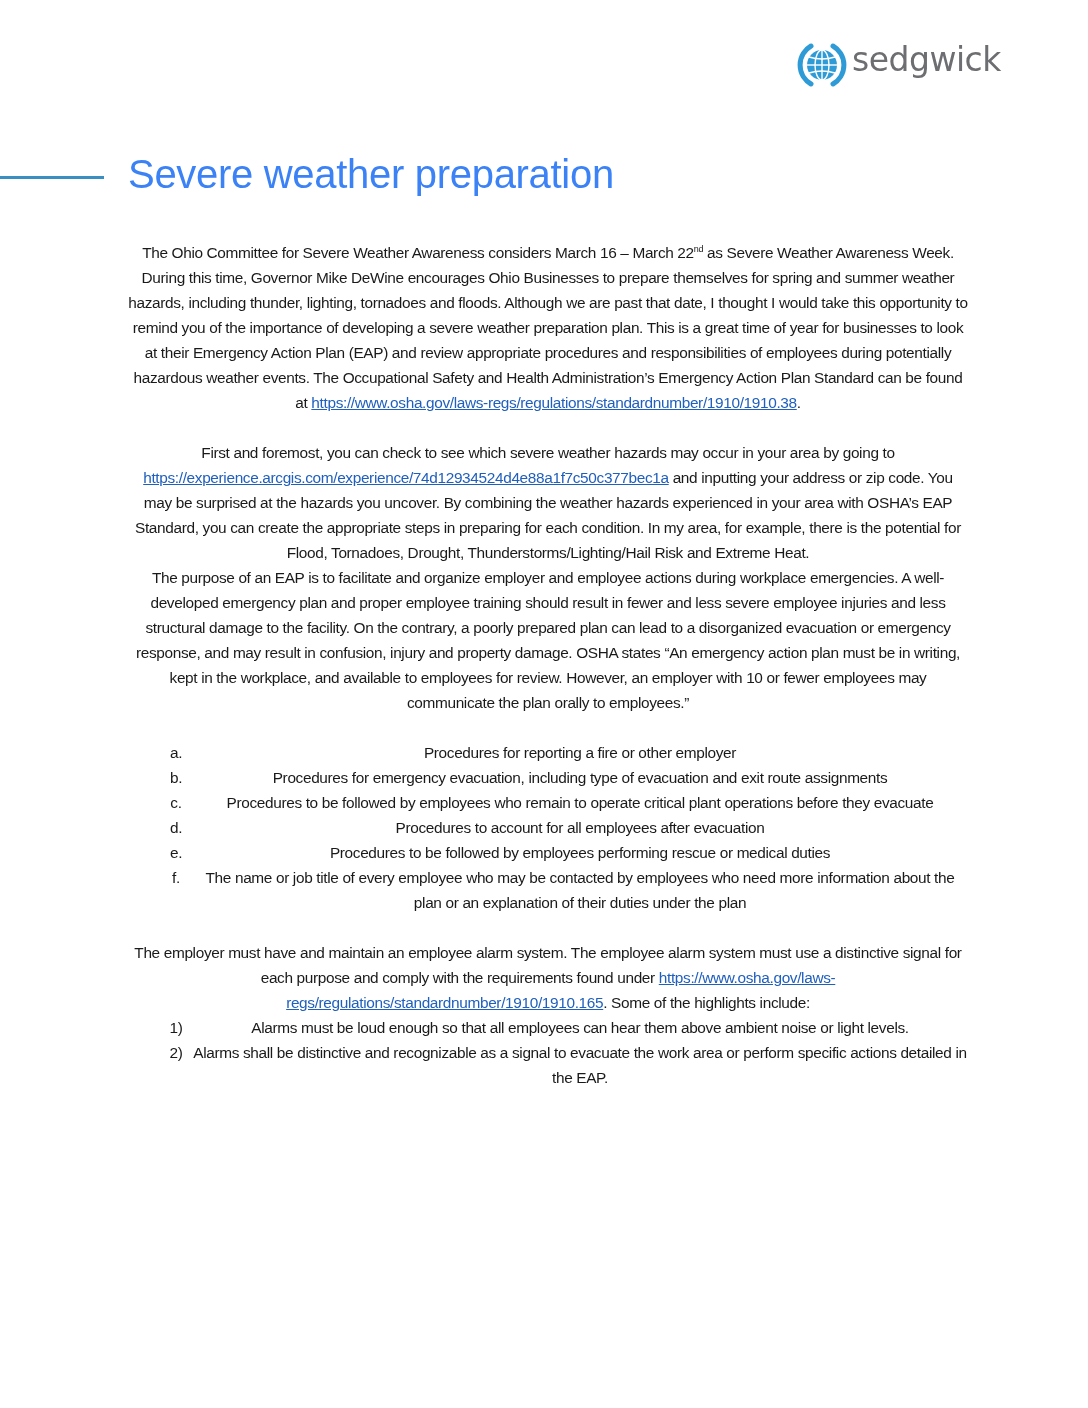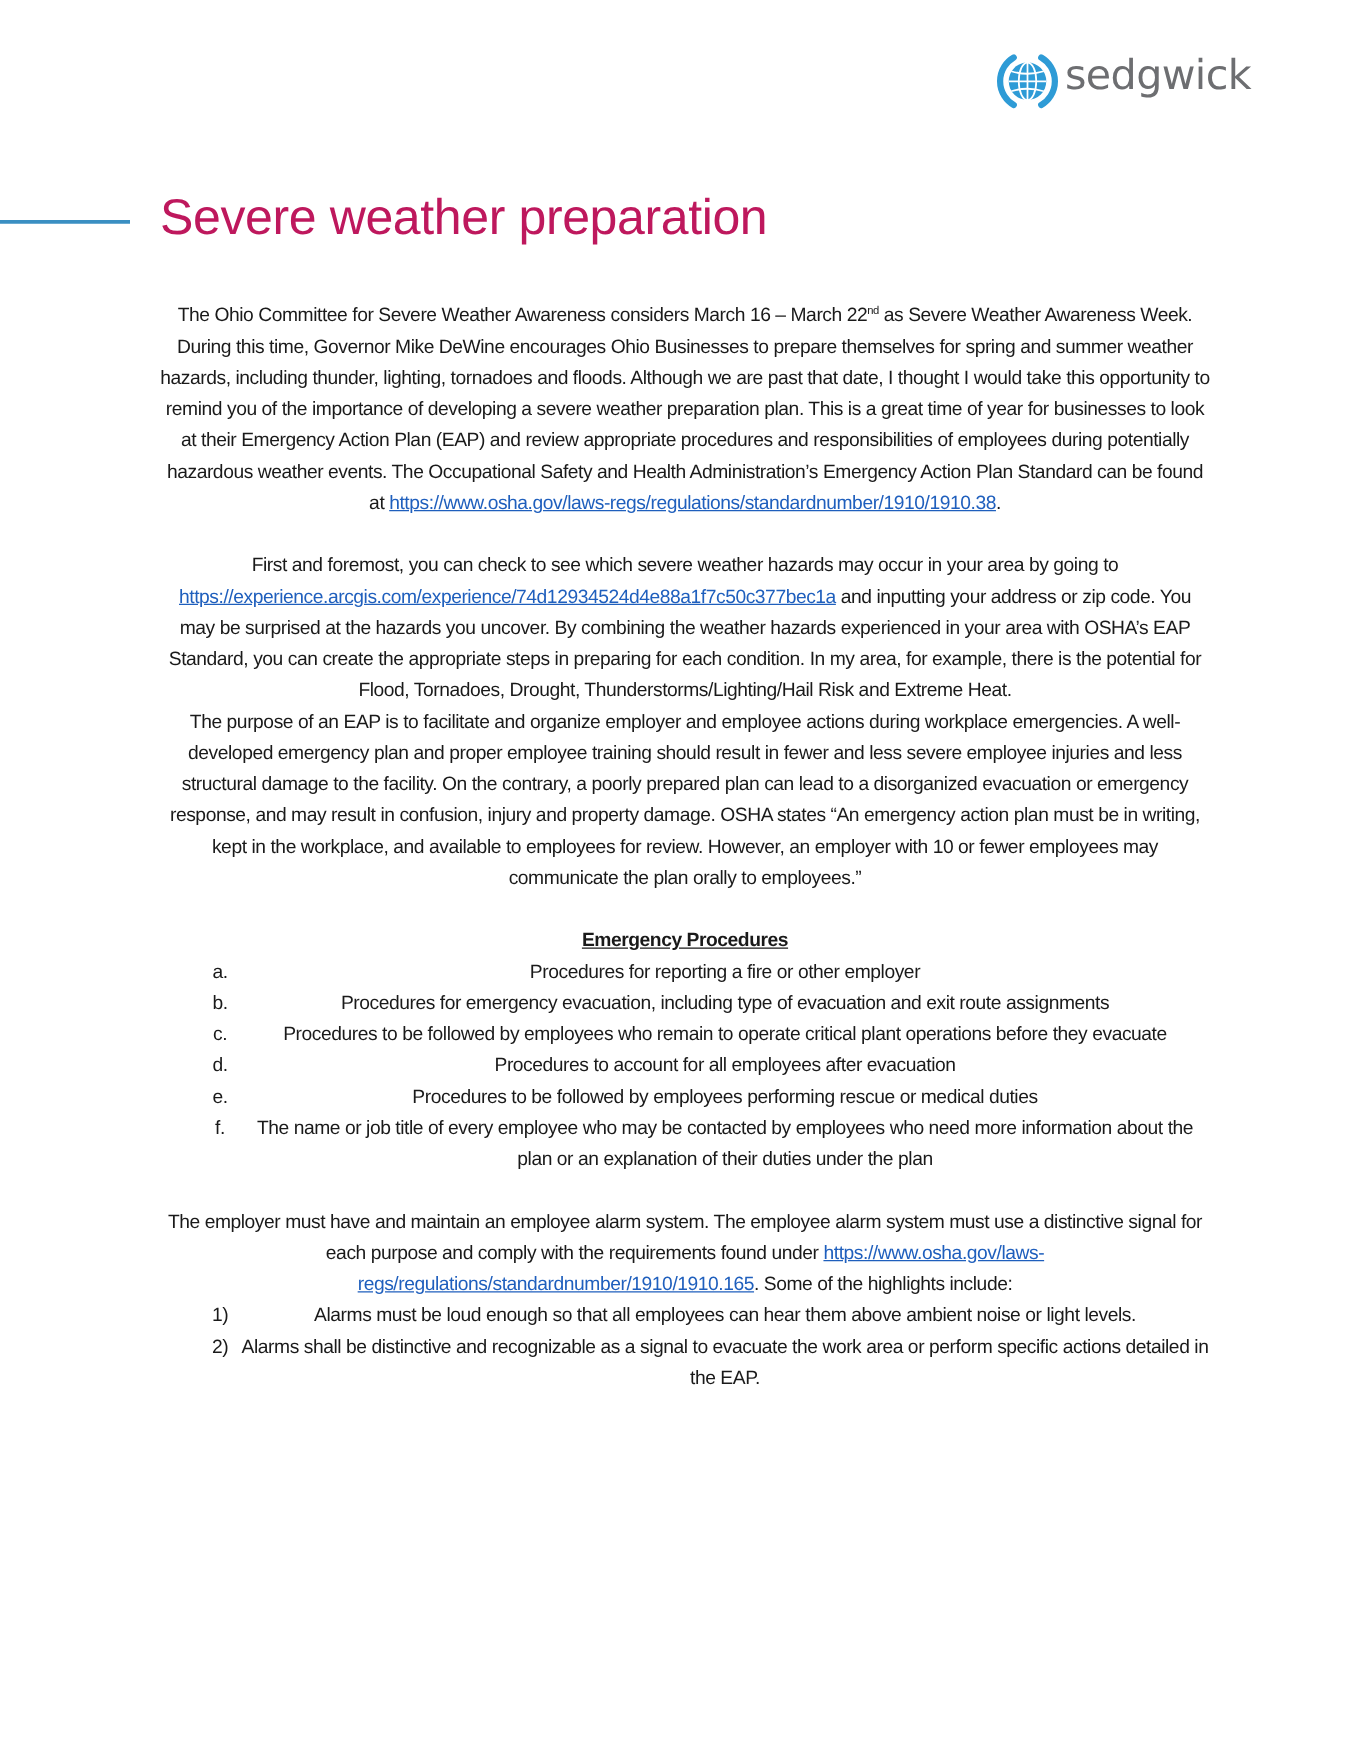--- a/index.html
+++ b/index.html
@@ -15,21 +15,21 @@
     .logo-text {
       font-family: "DejaVu Sans", sans-serif;
       font-size: 33px; color: #6d6e71; margin-left: 5px; letter-spacing: -0.5px;
     }
     .title-rule {
       position: absolute; left: 0; top: 176px; width: 104px; height: 3px; background: #3a8fc2;
     }
     .title {
       position: absolute; left: 128px; top: 152px;
       font-family: "Liberation Sans", sans-serif; font-size: 40px; font-weight: 300;
-      color: #be185d; margin: 0; letter-spacing: -0.3px;
+      color: #3b82f6; margin: 0; letter-spacing: -0.3px;
     }
     .body {
       position: absolute; left: 128px; top: 240px; width: 840px;
       font-size: 15.4px; line-height: 25px; letter-spacing: -0.35px; text-align: center;
     }
     .body p { margin: 0; }
     .gap { height: 25px; }
     a { color: #1f5fbd; text-decoration: underline; }
     sup { font-size: 9px; line-height: 0; vertical-align: super; }
     h2.section {
@@ -61,21 +61,20 @@
 <div class="title-rule"></div>
 <h1 class="title">Severe weather preparation</h1>
 
 <div class="body">
   <p><span>The Ohio Committee for Severe Weather Awareness considers March 16 – March 22</span><sup>nd</sup><span> as Severe Weather Awareness Week.  During this time, Governor Mike DeWine encourages Ohio Businesses to prepare themselves for spring and summer weather hazards, including thunder, lighting, tornadoes and floods.  Although we are past that date, I thought I would take this opportunity to remind you of the importance of developing a severe weather preparation plan.  This is a great time of year for businesses to look at their Emergency Action Plan (EAP) and review appropriate procedures and responsibilities of employees during potentially hazardous weather events.  The Occupational Safety and Health Administration’s Emergency Action Plan Standard can be found at </span><a href="#">https://www.osha.gov/laws-regs/regulations/standardnumber/1910/1910.38</a><span>.</span></p>
   <div class="gap"></div>
   <p><span>First and foremost, you can check to see which severe weather hazards may occur in your area by going to </span><a href="#">https://experience.arcgis.com/experience/74d12934524d4e88a1f7c50c377bec1a</a><span> and inputting your address or zip code.  You may be surprised at the hazards you uncover.  By combining the weather hazards experienced in your area with OSHA’s EAP Standard, you can create the appropriate steps in preparing for each condition.  In my area, for example, there is the potential for Flood, Tornadoes, Drought, Thunderstorms/Lighting/Hail Risk and Extreme Heat.</span></p>
   <p>The purpose of an EAP is to facilitate and organize employer and employee actions during workplace emergencies.  A well-developed emergency plan and proper employee training should result in fewer and less severe employee injuries and less structural damage to the facility.  On the contrary, a poorly prepared plan can lead to a disorganized evacuation or emergency response, and may result in confusion, injury and property damage.  OSHA states “An emergency action plan must be in writing, kept in the workplace, and available to employees for review.  However, an employer with 10 or fewer employees may communicate the plan orally to employees.”</p>
   <div class="gap"></div>
 
-  <h2 class="section">Emergency Procedures</h2>
   <ol class="list">
     <li>
         <span class="marker">a.</span>
         <span class="txt">Procedures for reporting a fire or other employer</span>
       </li>
     <li>
         <span class="marker">b.</span>
         <span class="txt">Procedures for emergency evacuation, including type of evacuation and exit route assignments</span>
       </li>
     <li>

